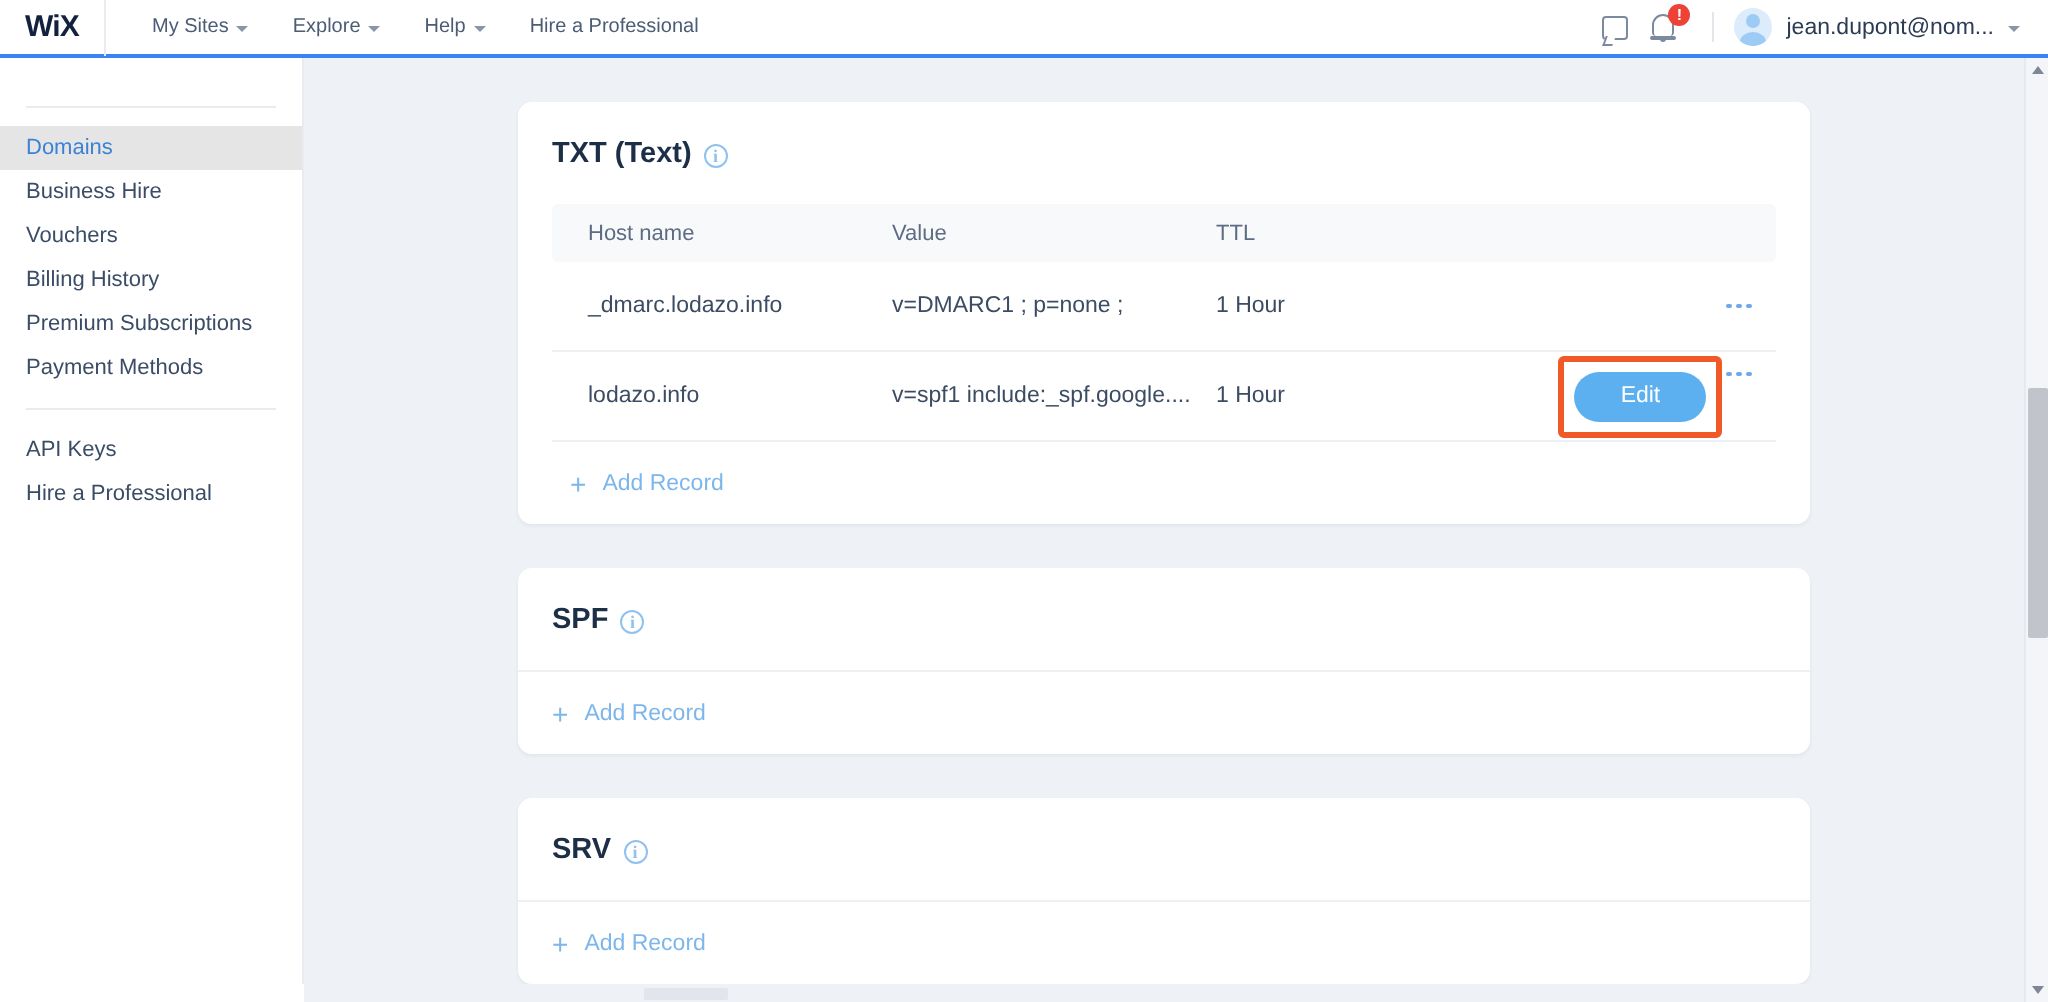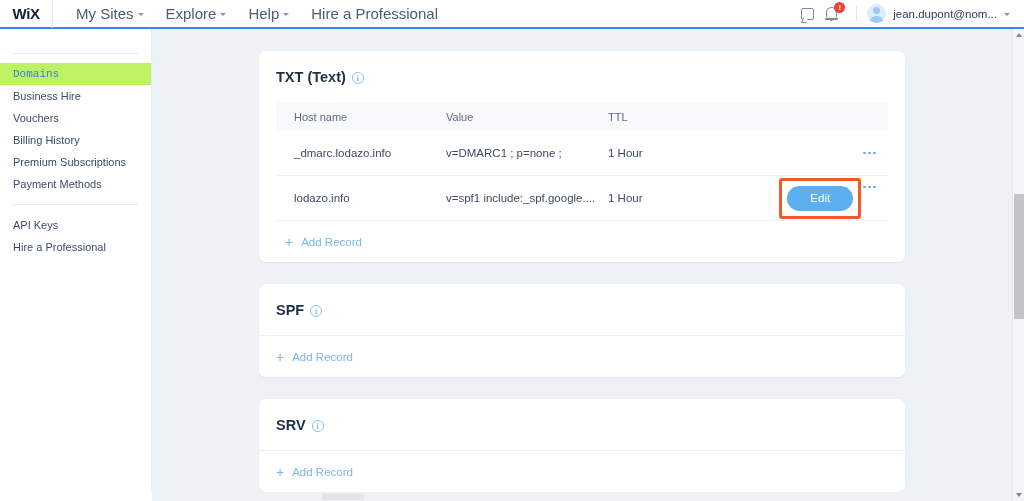--- a/index.html
+++ b/index.html
@@ -23,21 +23,21 @@
     width: 52px; text-align: center;
     font-weight: 700; font-size: 15px; letter-spacing: -0.4px;
     color: #12223e; font-family: "Liberation Sans", sans-serif;
   }
   .topbar-divider {
     width: 1px; height: 29px; background: #e8ebef;
   }
   .nav-group { display: flex; align-items: center; height: 29px; padding-left: 12px; }
   .nav-item {
     display: flex; align-items: center; gap: 4px;
-    font-size: 15px; color: #4b5c74; padding: 0 11px; cursor: default;
+    font-size: 10px; color: #4b5c74; padding: 0 11px; cursor: default;
     white-space: nowrap;
   }
   .caret {
     width: 0; height: 0;
     border-left: 3.2px solid transparent;
     border-right: 3.2px solid transparent;
     border-top: 3.8px solid #8a96a8;
     position: relative; top: 1px;
   }
   .topbar-right {
@@ -126,21 +126,21 @@
     padding: 0 6px; white-space: nowrap; overflow: hidden;
   }
   .menu { margin-top: 24px; }
   .menu-item {
     height: 22px; display: flex; align-items: center;
     padding-left: 13px; font-size: 11px; color: #3b4c66;
     cursor: default;
   }
   .menu-item.head { color: #33465f; }
   .menu-item.active {
-    background: #bef264; color: #3b82d4; font-family: Liberation Mono, monospace;
+    background: #e5e5e5; color: #3b82d4;
   }
   .menu-sep {
     height: 1px; background: #e8ebef; margin: 9px 13px;
   }
 
   
   .content {
     position: absolute; top: 29px; left: 152px;
     width: 860px; height: 472px;
     background: #eef1f5;

